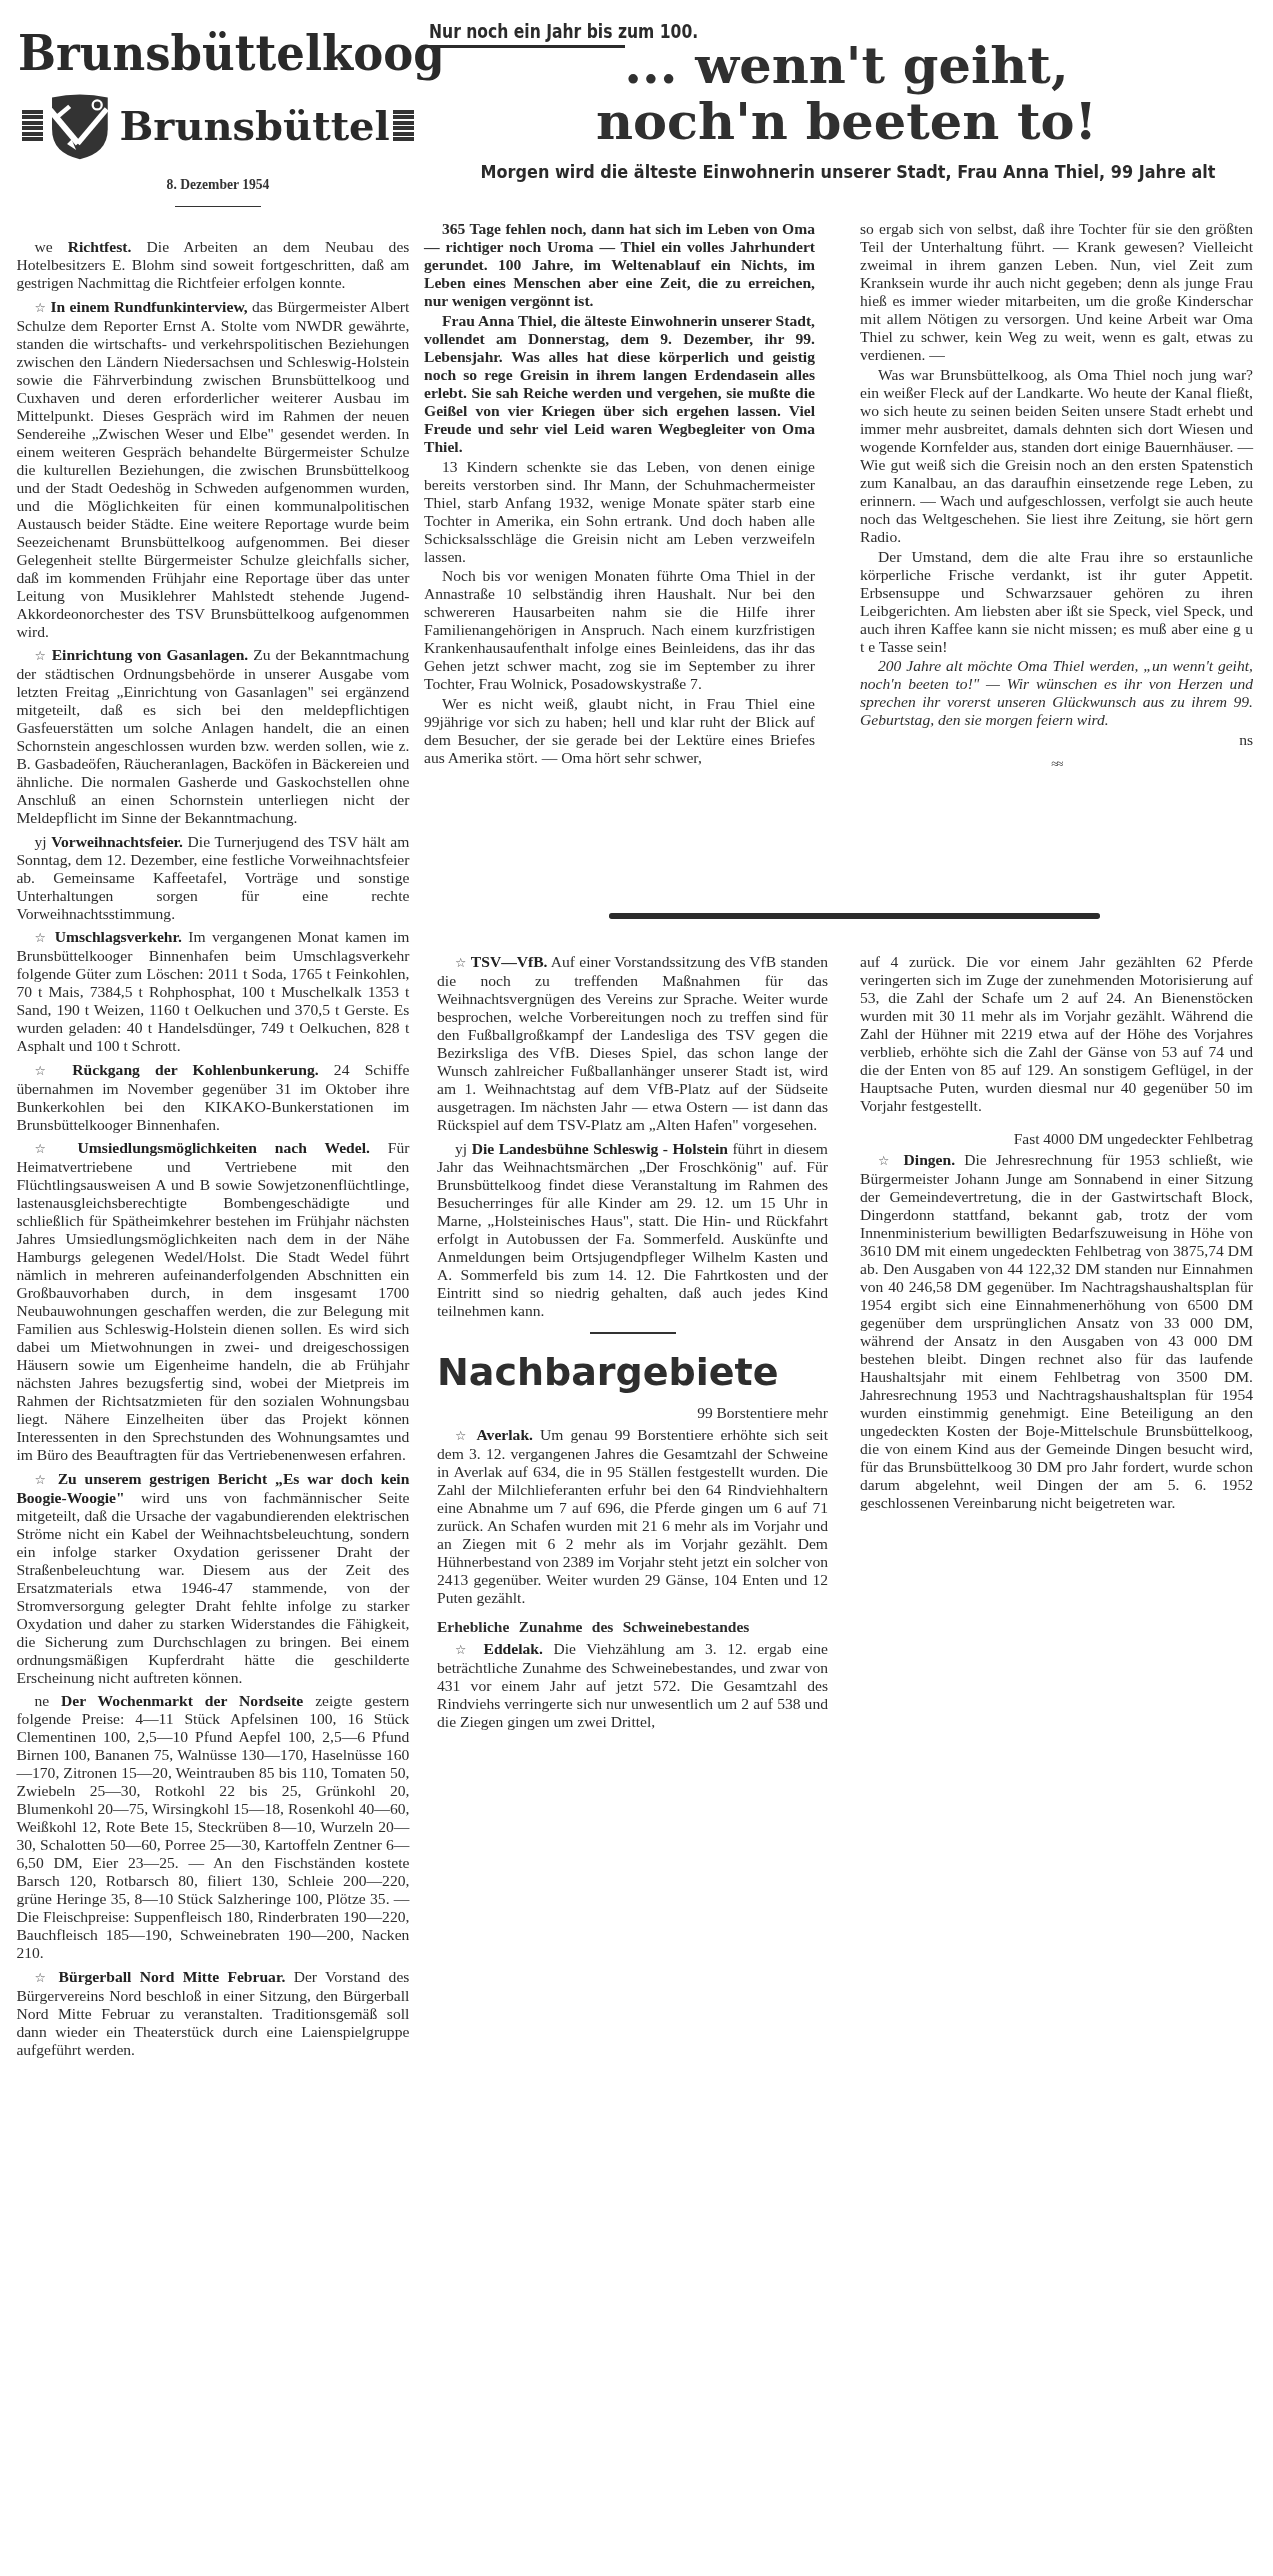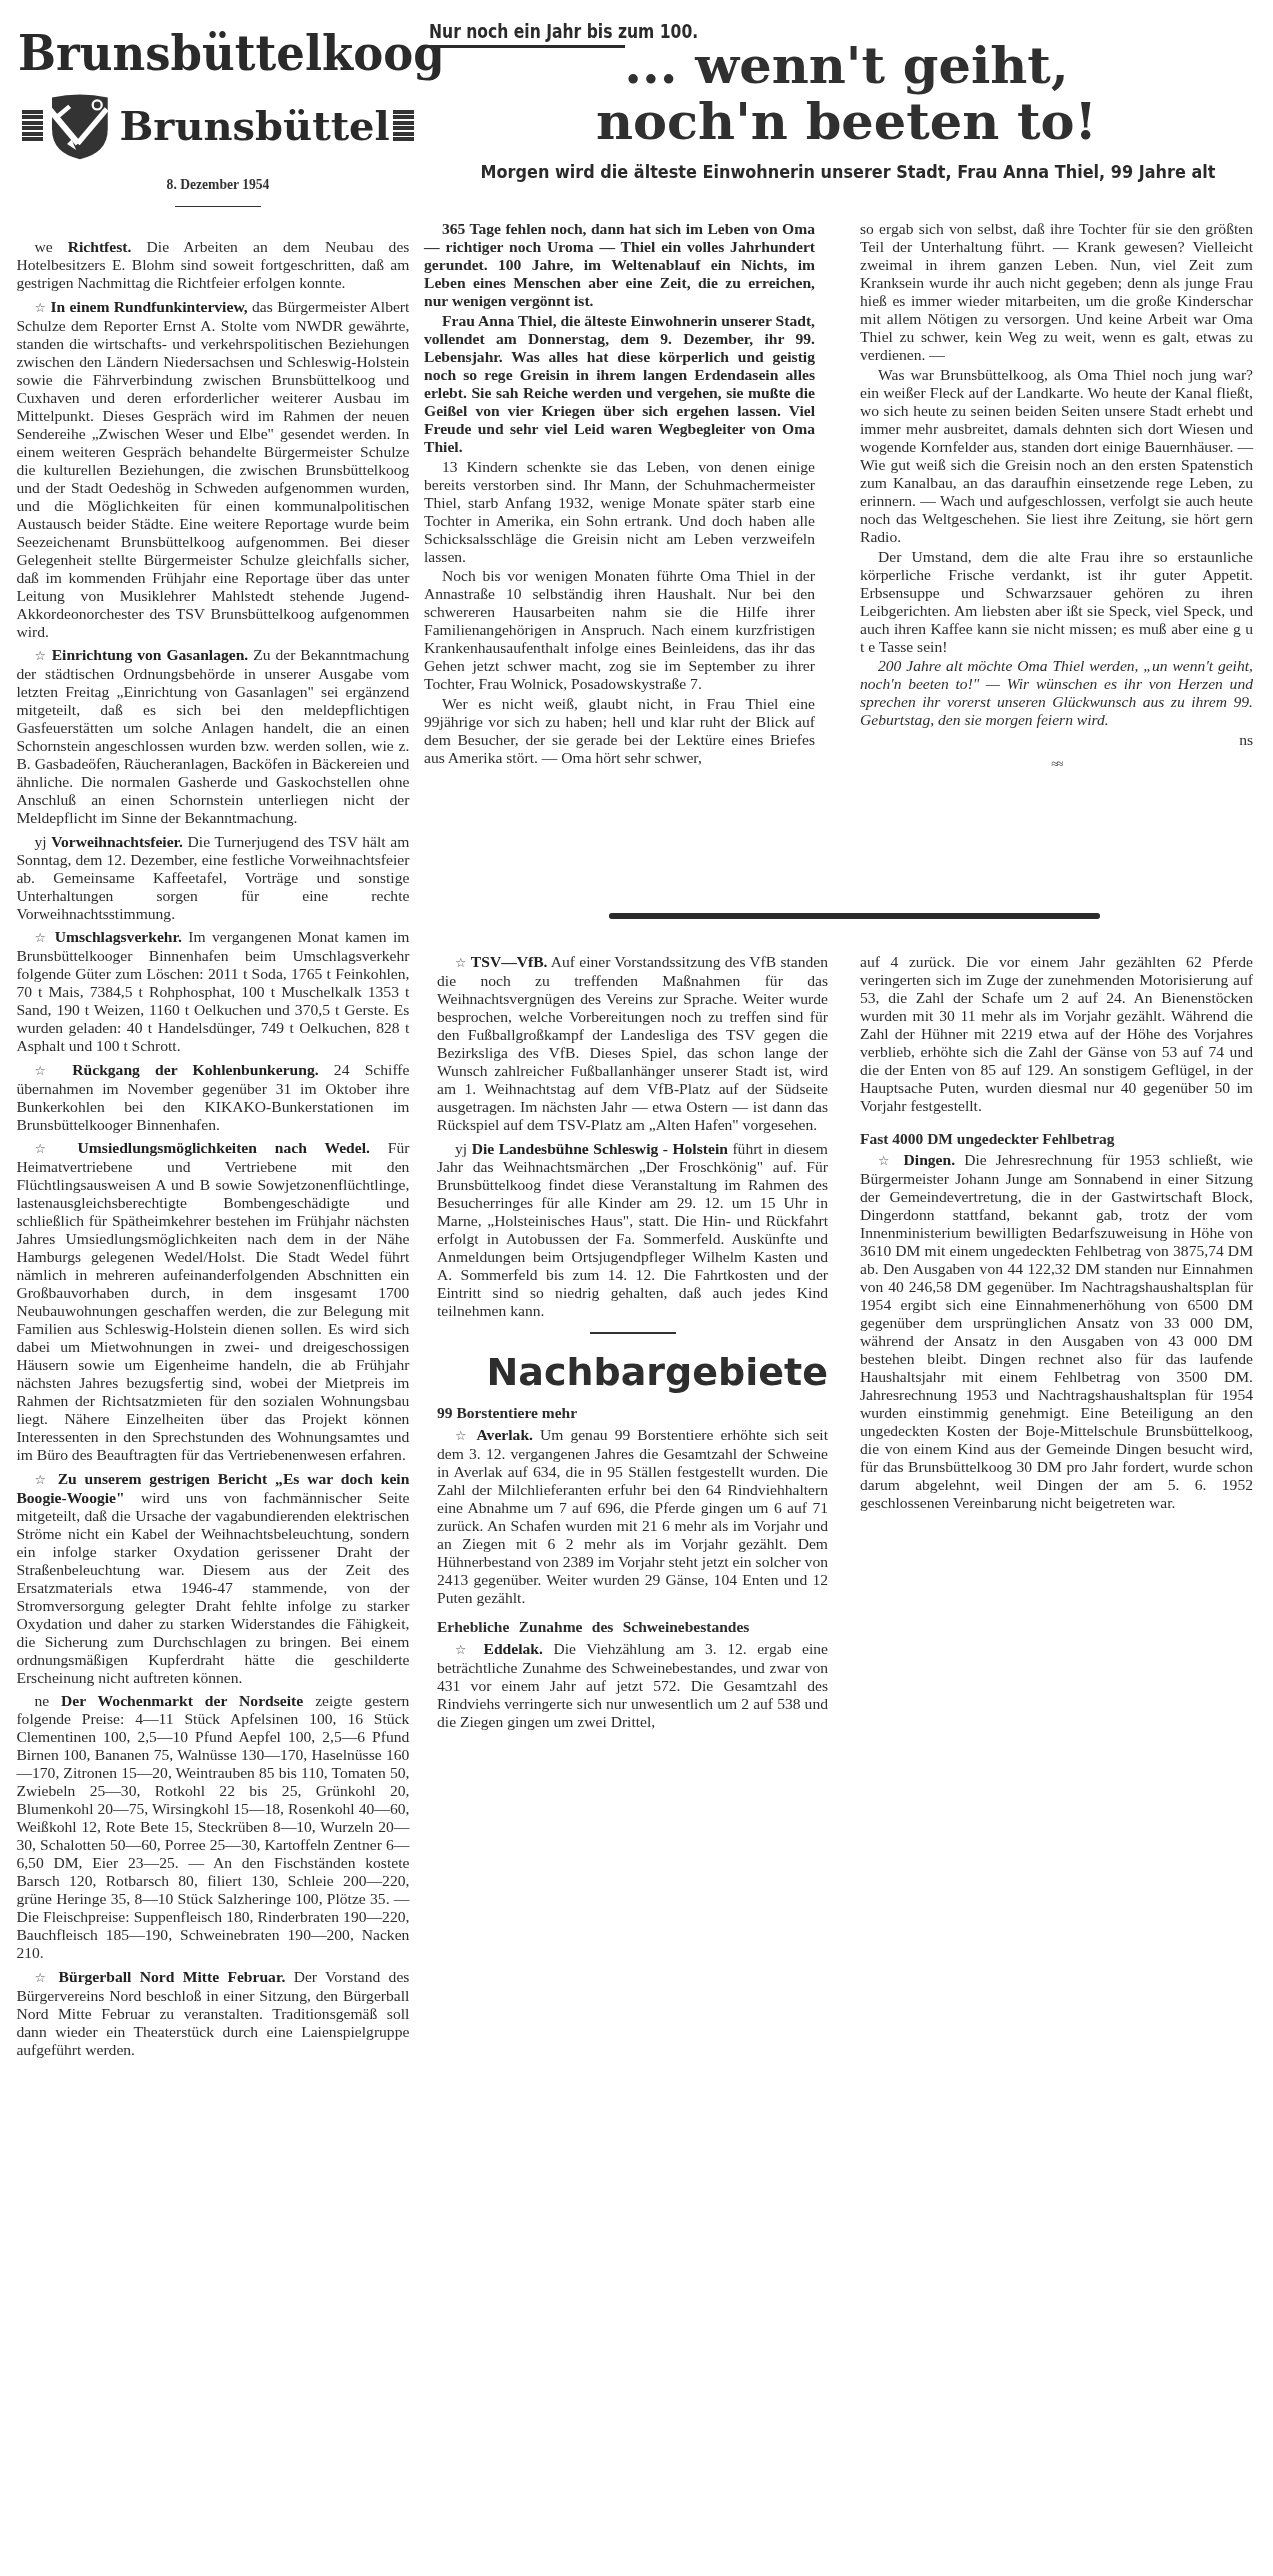--- a/index.html
+++ b/index.html
@@ -32,22 +32,22 @@
   .col-left { left: 16.4px; top: 238px; width: 393px; }
   .col-mid-top { left: 424px; top: 220px; width: 391px; }
   .col-right-top { left: 860px; top: 220px; width: 393px; }
   .col-mid-bot { left: 437px; top: 953px; width: 391px; }
   .col-right-bot { left: 860px; top: 953px; width: 393px; }
 
   .sig-row { display: flex; justify-content: space-between; }
   .tilde-mark { text-align: center; font-size: 12.7px; color: #444; margin-top: 5.5px; letter-spacing: -1.8px; }
   .thick-rule { position: absolute; left: 609px; top: 913px; width: 491px; height: 5.5px; background: #2b2b2b; border-radius: 2.7px; }
   .small-rule { height: 1.8px; width: 86px; background: #333; margin: 12.7px auto 16.4px; }
-  .section-title { text-align: right; font-family: "DejaVu Sans", sans-serif; font-weight: bold; font-size: 38px; line-height: 45px; color: #2e2e2e; margin: 5.5px 0 9px; text-indent: 0; }
-  .sub-title { text-align: left; font-weight: bold; font-size: 15.5px; margin: 3.6px 0 3.6px; text-indent: 0 !important; }
+  .section-title { text-align: left; font-family: "DejaVu Sans", sans-serif; font-weight: bold; font-size: 38px; line-height: 45px; color: #2e2e2e; margin: 5.5px 0 9px; text-indent: 0; }
+  .sub-title { text-align: right; font-weight: normal; font-size: 15.5px; margin: 3.6px 0 3.6px; text-indent: 0 !important; }
   .sub-title-left { text-align: left; font-weight: bold; font-size: 15.5px; margin: 11px 0 3.6px; text-indent: 0 !important; word-spacing: 5.5px; }
   .italic { font-style: italic; }
 </style>
 </head>
 <body>
 
 <div class="page">
 
   <div class="masthead">
     <div class="mast-line1">Brunsbüttelkoog</div>

